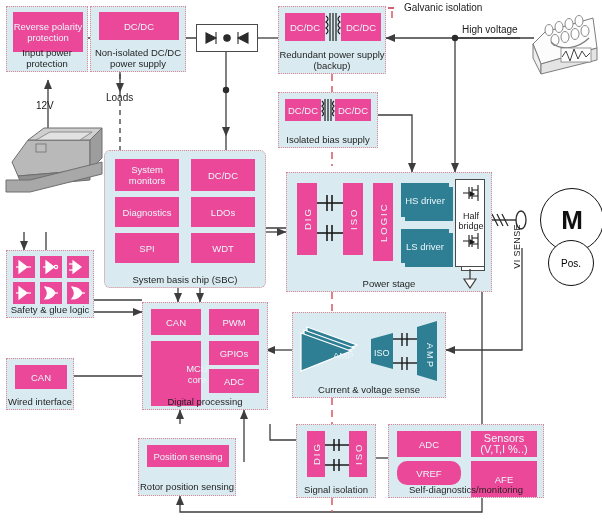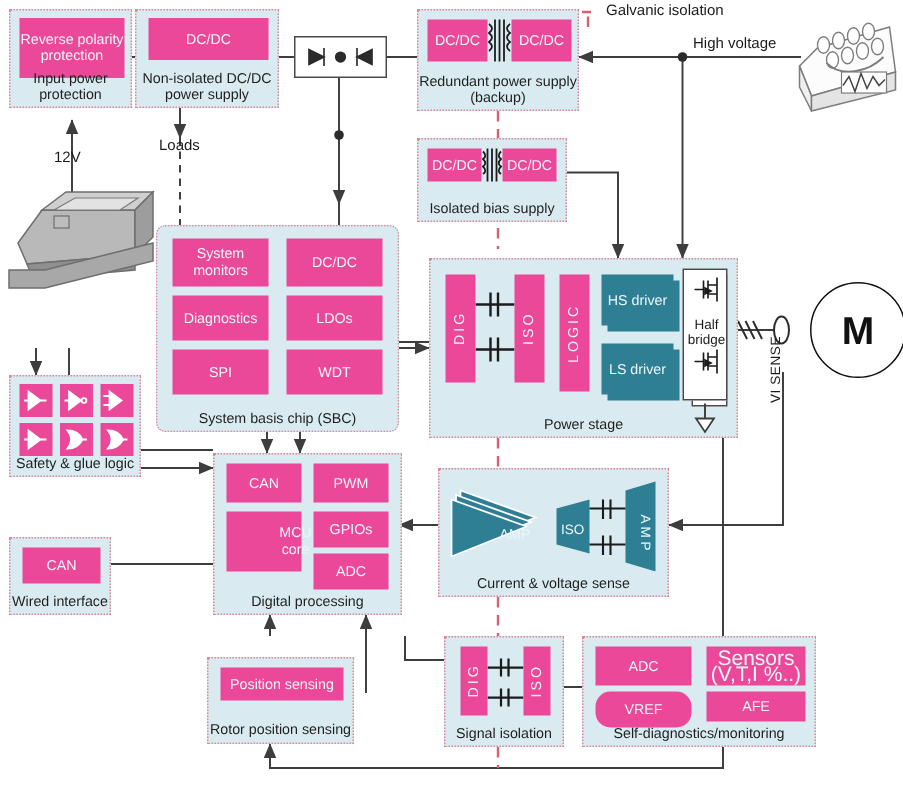--- a/index.html
+++ b/index.html
@@ -259,20 +259,23 @@
           <path d="M15,90 L15,100"></path>
         </g>
       <polygon points="9,100 21,100 15,109" fill="#ffffff" stroke="#3d3d3d" stroke-width="1.2"></polygon>
     </svg>
     <div class="cap">Power stage</div>
   </div>
 
   <div class="motor" style="left:540px;top:188px;width:62px;height:62px;font-size:26px;color:#111;">
     <span>M</span>
   </div>
+  <div class="motor" style="left:548px;top:240px;width:44px;height:44px;font-size:10px;font-weight:normal;">
+    <span>Pos.</span>
+  </div>
   <div class="vlbl" style="left:512px;top:224px;">VI SENSE</div>
 
   <div class="grp" style="left:6px;top:250px;width:88px;height:68px;">
     <div class="tile" style="left:6px;top:5px;width:22px;height:22px;">
       <svg width="20" height="20" viewBox="0 0 20 20">
           <g fill="#fff" stroke="#fff" stroke-width="1.2">
         <path d="M5,4 L5,16 L13,10 Z" fill="#fff"></path>
             <line x1="2" y1="10" x2="5" y2="10"></line>
             <line x1="13" y1="10" x2="17" y2="10"></line>
           </g>
@@ -325,21 +328,21 @@
   </div>
 
   <div class="grp" style="left:6px;top:358px;width:68px;height:52px;">
     <div class="tile" style="left:8px;top:6px;width:52px;height:24px;">CAN</div>
     <div class="cap">Wired interface</div>
   </div>
 
   <div class="grp" style="left:142px;top:302px;width:126px;height:108px;">
     <div class="tile" style="left:8px;top:6px;width:50px;height:26px;">CAN</div>
     <div class="tile" style="left:66px;top:6px;width:50px;height:26px;">PWM</div>
-    <div class="tile" style="left:8px;top:38px;width:50px;height:40px;padding-left:42px;">MCU core</div>
+    <div class="tile" style="left:8px;top:38px;width:50px;height:65px;padding-left:42px;">MCU core</div>
     <div class="tile" style="left:66px;top:38px;width:50px;height:24px;">GPIOs</div>
     <div class="tile" style="left:66px;top:66px;width:50px;height:24px;">ADC</div>
     <div class="cap">Digital processing</div>
   </div>
 
   <div class="grp" style="left:292px;top:312px;width:154px;height:86px;">
     <svg style="position:absolute;left:6px;top:6px;width:142px;height:62px;">
       <g fill="#2f7f94" stroke="#ffffff" stroke-width="1.2">
         <polygon points="8,8 58,26 8,46"></polygon>
         <polygon points="5,11 55,29 5,49"></polygon>
@@ -380,19 +383,19 @@
         <line x1="0" y1="32" x2="24" y2="32"></line>
           <line x1="9" y1="26" x2="9" y2="38"></line>
           <line x1="14" y1="26" x2="14" y2="38"></line>
       </g>
     </svg>
     <div class="cap">Signal isolation</div>
   </div>
 
   <div class="grp" style="left:388px;top:424px;width:156px;height:74px;">
     <div class="tile" style="left:8px;top:6px;width:64px;height:26px;">ADC</div>
-    <div class="tile" style="left:82px;top:6px;width:66px;height:26px;font-size:14px;">Sensors (V,T,I %..)</div>
+    <div class="tile" style="left:82px;top:6px;width:66px;height:26px;font-size:11px;">Sensors (V,T,I %..)</div>
     <div class="tile" style="left:8px;top:36px;width:64px;height:24px;border-radius:10px;">VREF</div>
-    <div class="tile" style="left:82px;top:36px;width:66px;height:20px;">AFE</div>
+    <div class="tile" style="left:82px;top:36px;width:66px;height:36px;">AFE</div>
     <div class="cap">Self-diagnostics/monitoring</div>
   </div>
 
 </div>
 
 </body></html>

